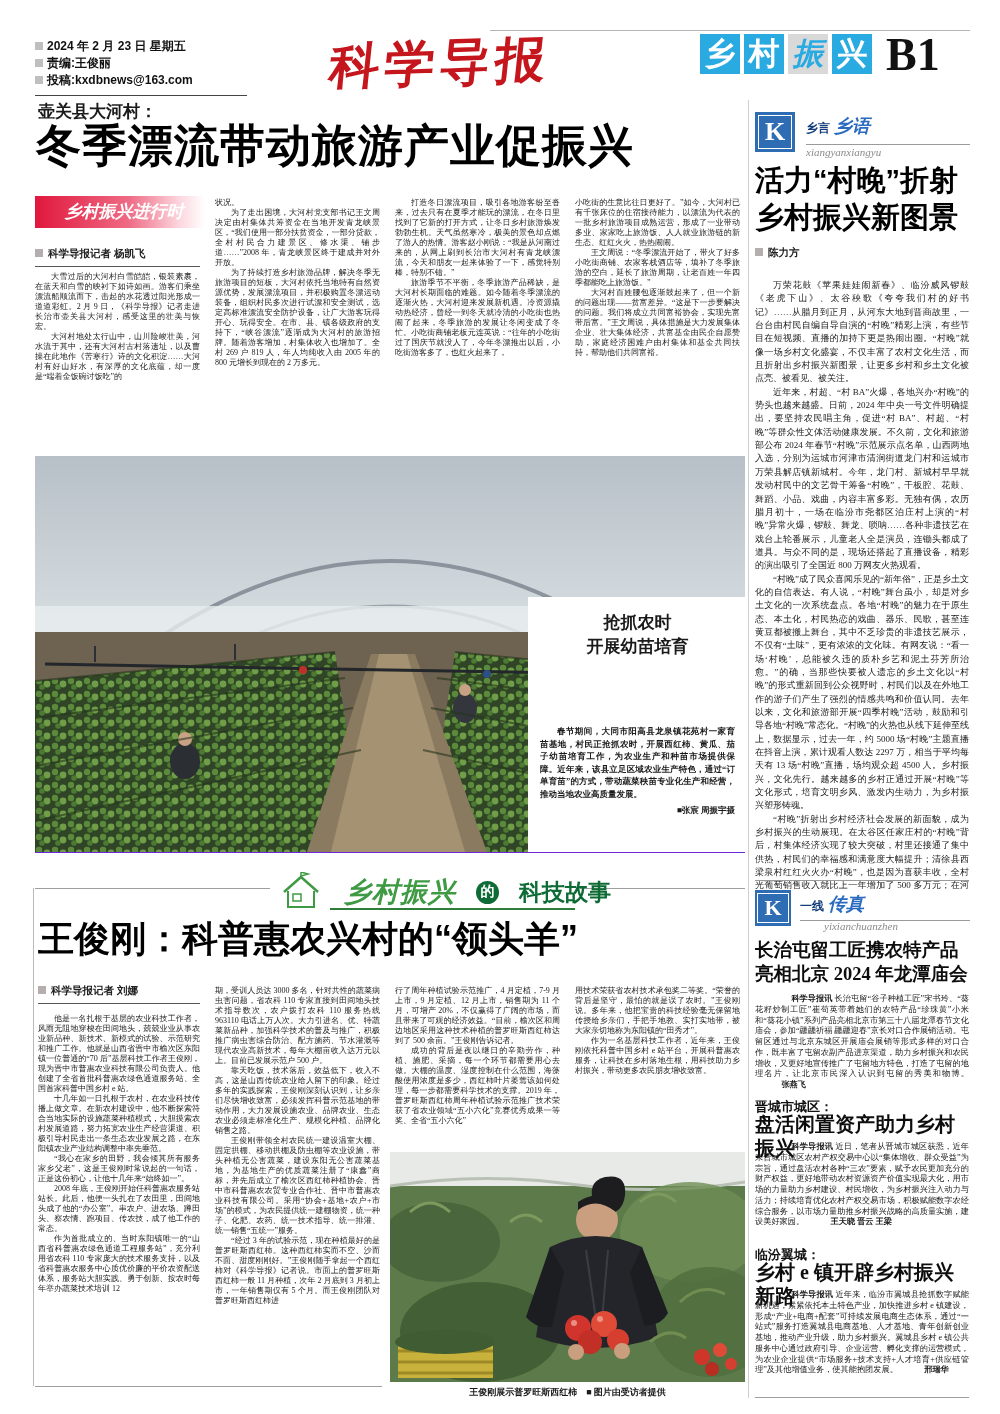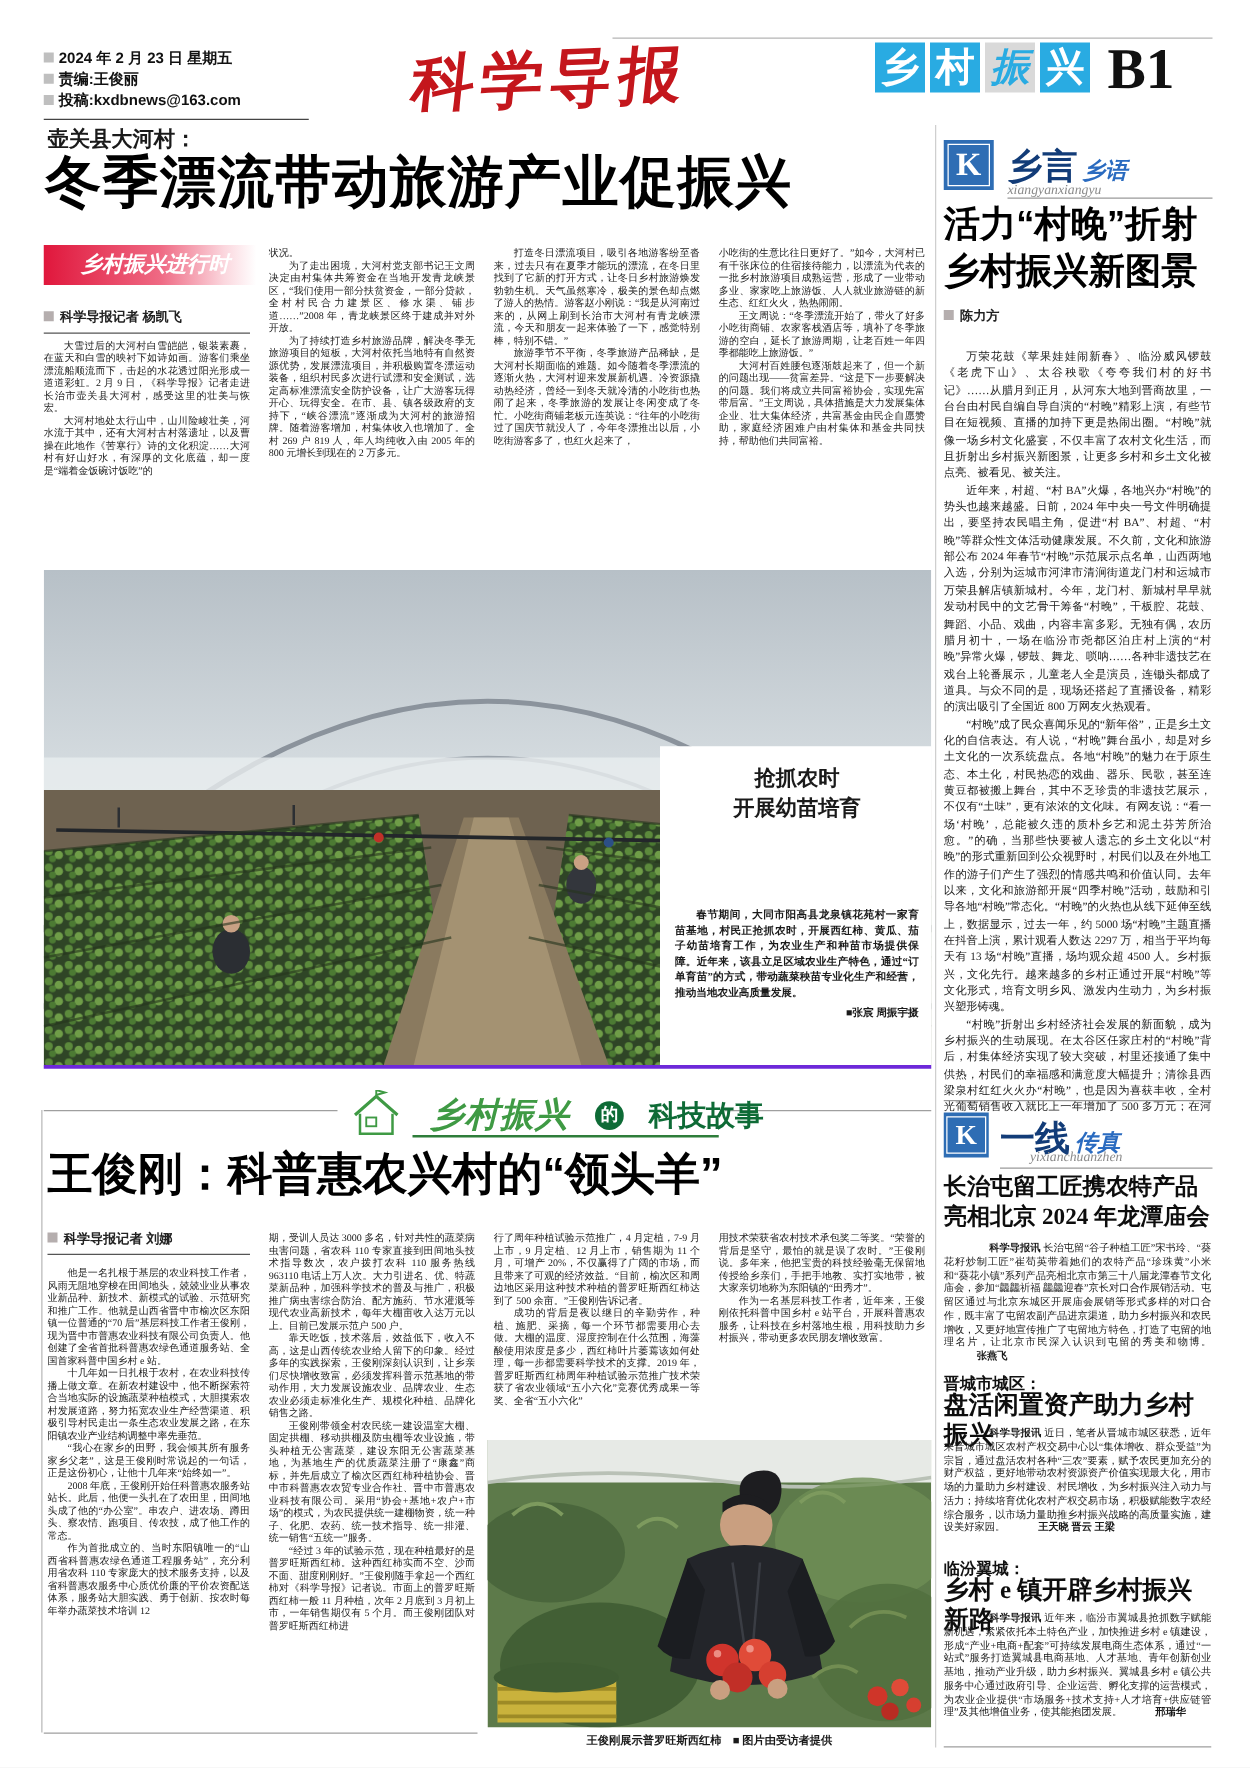--- a/index.html
+++ b/index.html
@@ -28,32 +28,32 @@
   .series-label{left:35px;top:196px;width:170px;height:32px;background:linear-gradient(90deg,#e0173c 0%,#ef6a84 55%,#fbd7de 85%,#ffffff 100%);
                 color:#fff;font-weight:bold;font-style:italic;font-size:17px;line-height:32px;padding-left:8px;box-sizing:border-box;text-align:center;}
   .byline{font-family:"Liberation Sans","DejaVu Sans",sans-serif;font-size:10.5px;font-weight:bold;color:#222;
           border-bottom:1px solid #555;padding-bottom:5px;}
   .byline .sq{display:inline-block;width:8px;height:8px;background:#b5aeae;margin-right:5px;}
   .bcol{font-size:8px;line-height:10px;text-align:justify;overflow:hidden;}
   .bcol p{margin:0;text-indent:2em;}
   .sig{display:inline-block;padding-left:10px;font-weight:bold;}
 
   
-  .photo1{left:35px;top:456px;width:710px;height:396px;border-bottom:3px solid #6d28d9;}
+  .photo1{left:35px;top:456px;width:710px;height:396px;border-bottom:1px solid #6d28d9;}
   .inset{position:absolute;right:0;bottom:0;width:217px;height:255px;background:#ffffff;box-sizing:border-box;padding:14px 10px 8px 12px;}
   .inset .t{text-align:center;font-size:17px;font-weight:bold;line-height:24px;}
   .inset .cap{margin-top:66px;font-size:8.5px;font-weight:bold;line-height:12.6px;text-align:justify;}
   .inset .cap p{margin:0;text-indent:2em;}
   .inset .credit{margin-top:4px;text-align:right;font-size:8.5px;font-weight:bold;}
 
   
   .klogo{width:40px;height:40px;background:#2e6db4;display:flex;align-items:center;justify-content:center;}
   .klogo span{color:#fff;font-size:26px;font-weight:bold;font-family:"Liberation Serif","DejaVu Serif",serif;
               border:1px solid #fff;padding:0 6px;line-height:32px;}
-  .collab .a{font-size:28px;font-weight:bold;color:#123c78;}
+  .collab .a{font-size:12px;font-weight:bold;color:#123c78;}
   .collab .b{font-size:18px;font-weight:bold;font-style:italic;color:#2a6bc0;font-family:"Liberation Serif","DejaVu Serif",serif;}
   .pinyin{font-size:11px;font-style:italic;color:#8a8a8a;font-family:"Liberation Serif","DejaVu Serif",serif;}
   .oped-head{font-size:29px;font-weight:900;line-height:37px;color:#000;}
   .oped-body{font-size:9px;line-height:13.35px;text-align:justify;overflow:hidden;}
   .oped-body p{margin:0;text-indent:2em;}
 
   
   .badge-green{display:flex;align-items:center;gap:20px;}
   .badge-green .cal{font-size:27px;font-weight:bold;font-style:italic;color:#3f9a44;letter-spacing:1px;
                     font-family:"Liberation Serif","DejaVu Serif",serif;}

